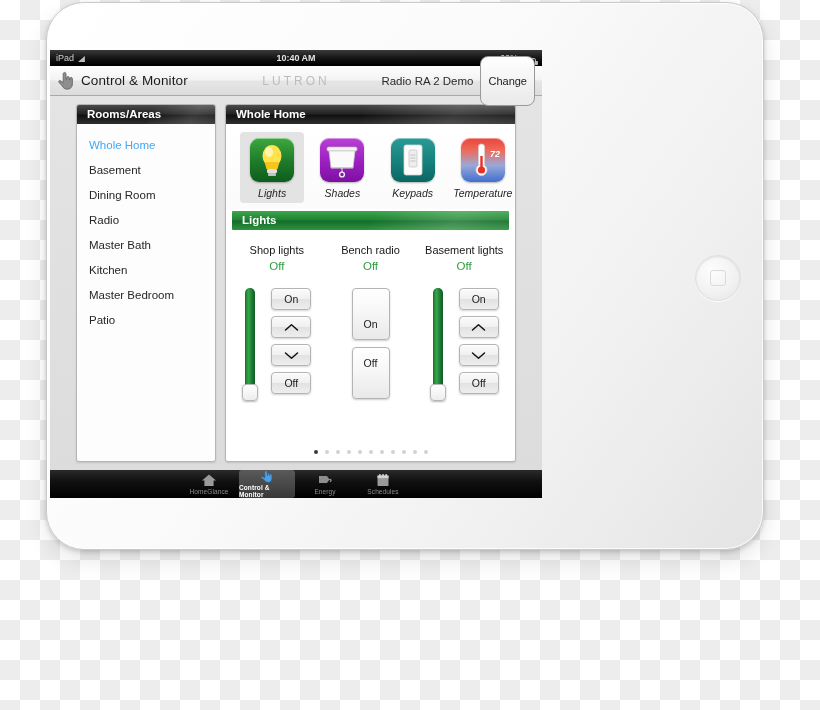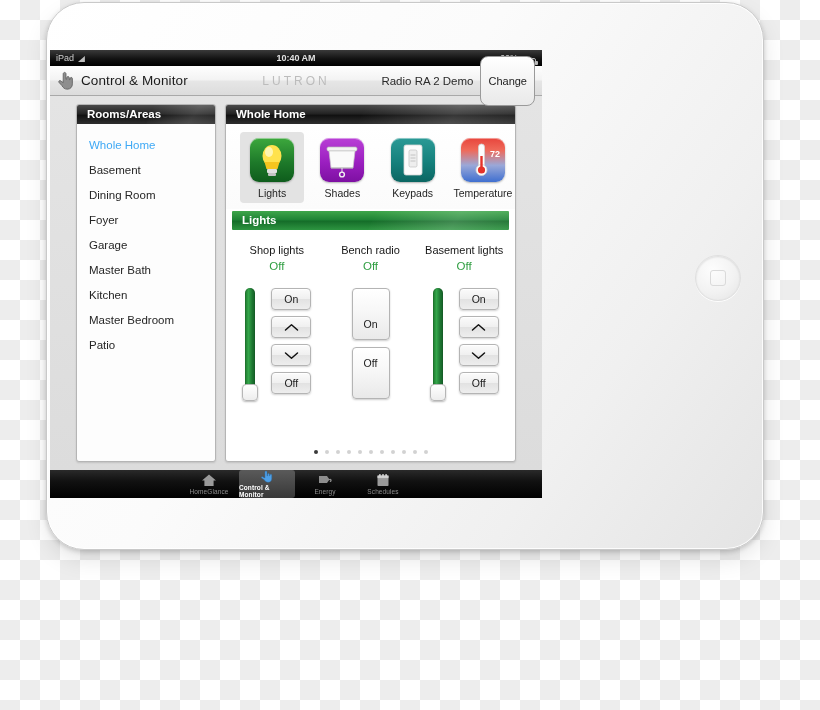--- a/index.html
+++ b/index.html
@@ -257,20 +257,21 @@
     align-items: flex-start;
     gap: 6px;
     padding: 8px 0 6px 14px;
     background: linear-gradient(#ffffff, #fbfbfb);
   }
   .category-tile {
     width: 66px;
     padding: 6px 0 4px 0;
     text-align: center;
     border-radius: 4px;
+    font-style: italic;
   }
   .category-tile.selected { background: #e3e3e3; }
   .cat-icon {
     width: 44px;
     height: 44px;
     margin: 0 auto 5px auto;
     border-radius: 9px;
     position: relative;
     box-shadow: 0 1px 2px rgba(0,0,0,0.3), inset 0 1px 0 rgba(255,255,255,0.45);
     overflow: hidden;
@@ -465,22 +466,21 @@
   </div>
 
   <div id="app-body">
 
     <div id="sidebar">
       <div class="panel-header">Rooms/Areas</div>
       <ul id="room-list">
         <li class="room-item selected">Whole Home</li>
         <li class="room-item">Basement</li>
         <li class="room-item">Dining Room</li>
-        <li class="room-item">Foyer</li>
-        <li class="room-item">Garage</li>
+        <li class="room-item">Radio</li>
         <li class="room-item">Master Bath</li>
         <li class="room-item">Kitchen</li>
         <li class="room-item">Master Bedroom</li>
         <li class="room-item">Patio</li>
       </ul>
     </div>
 
     <div id="main-panel">
       <div class="panel-header">Whole Home</div>
 

